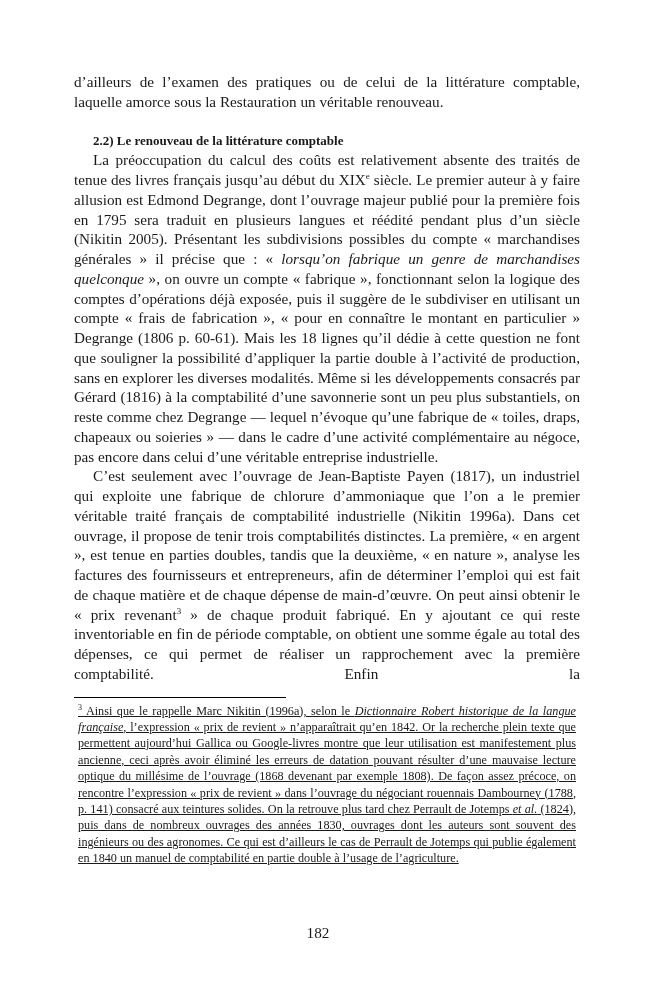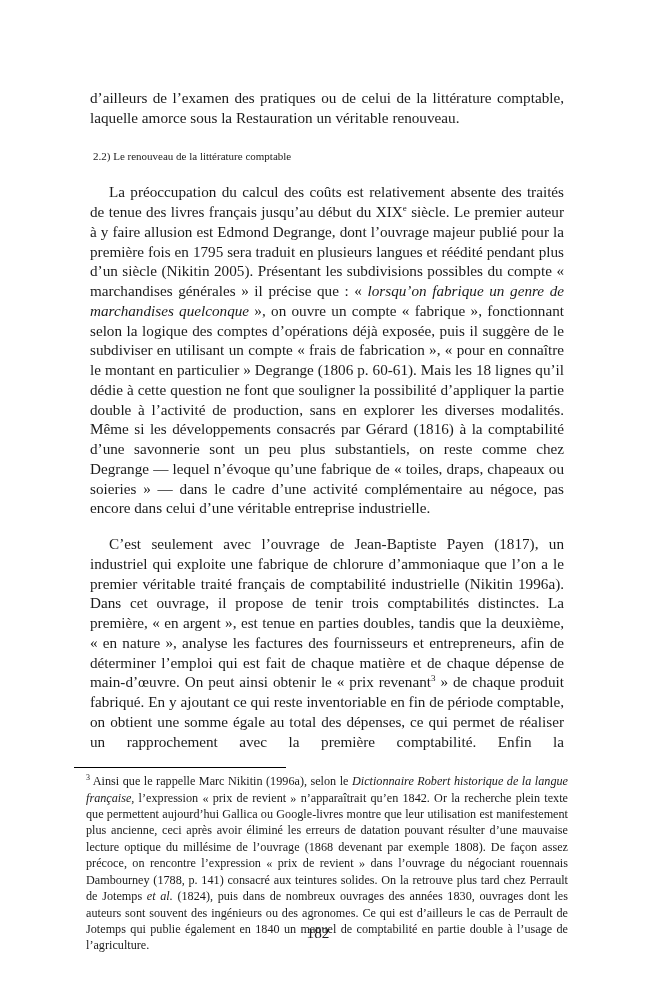--- a/index.html
+++ b/index.html
@@ -9,44 +9,45 @@
       left: 74px;
       top: 72px;
       width: 506px;
       font-family: "Liberation Serif", "DejaVu Serif", serif;
       color: #1a1a1a;
     }
     .para {
       font-size: 15.2px;
       line-height: 19.75px;
       text-align: justify;
-      margin: 16px;
+      margin: 0;
     }
     .indent { text-indent: 19px; }
     .heading {
-      font-size: 11px;
+      font-size: 13px;
       line-height: 19.75px;
-      font-weight: normal;
+      font-weight: bold;
       margin: 0;
       padding-left: 19px;
       margin-top: 19px;
     }
     sup { font-size: 9px; vertical-align: 0; position: relative; top: -6px; line-height: 0; }
     .rule {
       width: 212px;
       height: 0;
       border-top: 1px solid #000;
       margin-top: 13px;
     }
     .footnote {
       font-size: 12.2px;
       line-height: 16.4px;
       text-align: justify;
-      margin: 12px;
+      margin: 4px;
       margin-top: 5px;
+      text-decoration: underline;
     }
     .footnote sup { font-size: 8px; top: -5px; }
     .page-number {
       position: absolute;
       left: 0;
       width: 636px;
       top: 924px;
       text-align: center;
       font-family: "Liberation Serif", "DejaVu Serif", serif;
       font-size: 15.2px;

